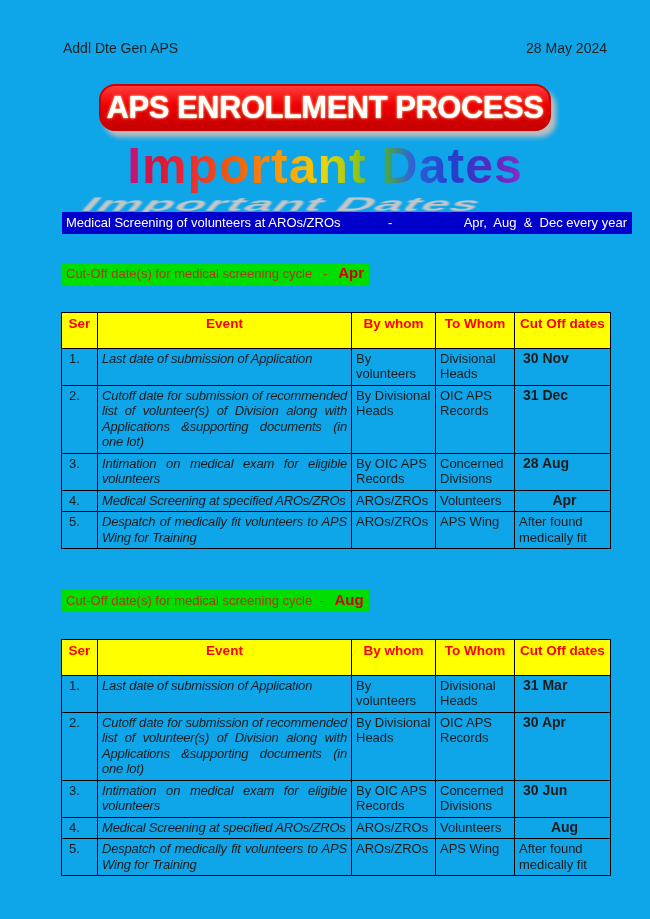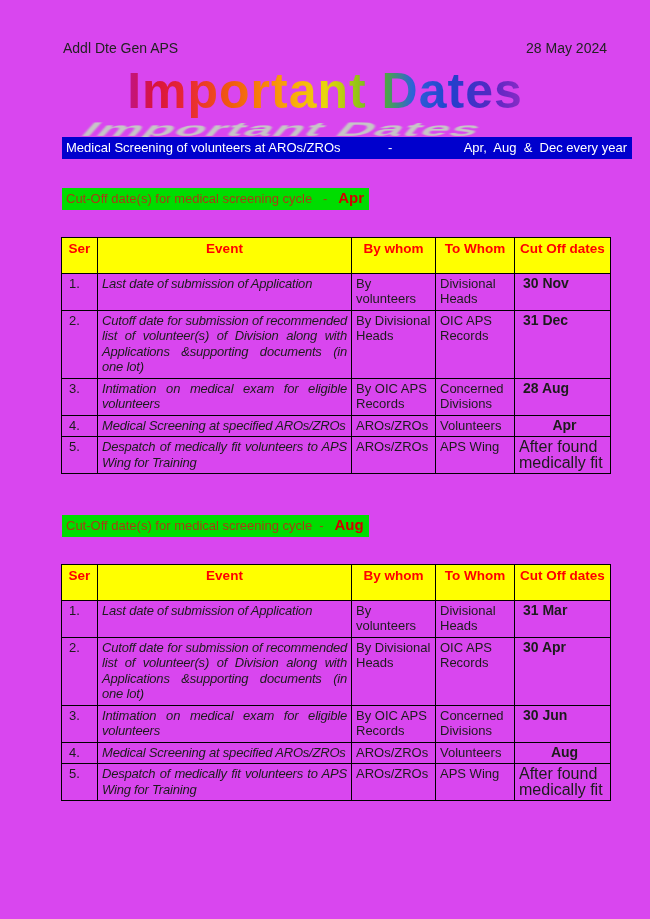--- a/index.html
+++ b/index.html
@@ -6,21 +6,21 @@
   html, body { background: #ffffff; }
   body {
     font-family: "Liberation Sans", "DejaVu Sans", sans-serif;
     color: #1a1a1a;
     width: 650px;
   }
   .page {
     position: relative;
     width: 650px;
     height: 919px;
-    background: #d946ef;
+    background: #0ea5e9;
     overflow: hidden;
   }
 
   
   .doc-header {
     display: flex;
     justify-content: space-between;
     padding: 40px 43px 0 63px;
     font-size: 14px;
     color: #222222;
@@ -154,32 +154,37 @@
     font-weight: bold;
     text-align: center;
     padding-top: 3px;
     padding-bottom: 16px;
   }
   .sched td.col-ser   { padding-left: 7px; }
   .sched td.col-event { text-align: justify; letter-spacing: -0.2px; font-style: italic; }
   .sched td.col-cutoff { font-size: 14px; }
   .sched td.col-cutoff.bold { font-weight: bold; padding-left: 8px; }
   .sched td.col-cutoff.center { text-align: center; }
-  .sched td.col-cutoff.normal { font-size: 16px; font-weight: normal; margin-left: 12px; }
+  .sched td.col-cutoff.normal { font-size: 13px; font-weight: normal; margin-left: 12px; }
 </style>
 </head>
 <body>
 
 <div class="page">
 
   <div class="doc-header">
     <span>Addl Dte Gen APS</span>
     <span>28 May 2024</span>
   </div>
 
+  <div class="banner-wrap">
+    <div class="banner">
+      <span class="banner-title">APS ENROLLMENT PROCESS</span>
+    </div>
+  </div>
 
   <div class="wordart" data-text="Important Dates">
     <span class="wordart-main">Important Dates</span>
   </div>
 
   <div class="notice">
     <span class="notice-left">Medical Screening of volunteers at AROs/ZROs</span>
     <span class="notice-dash">-</span>
     <span class="notice-right">Apr,  Aug  &amp;  Dec every year</span>
   </div>

